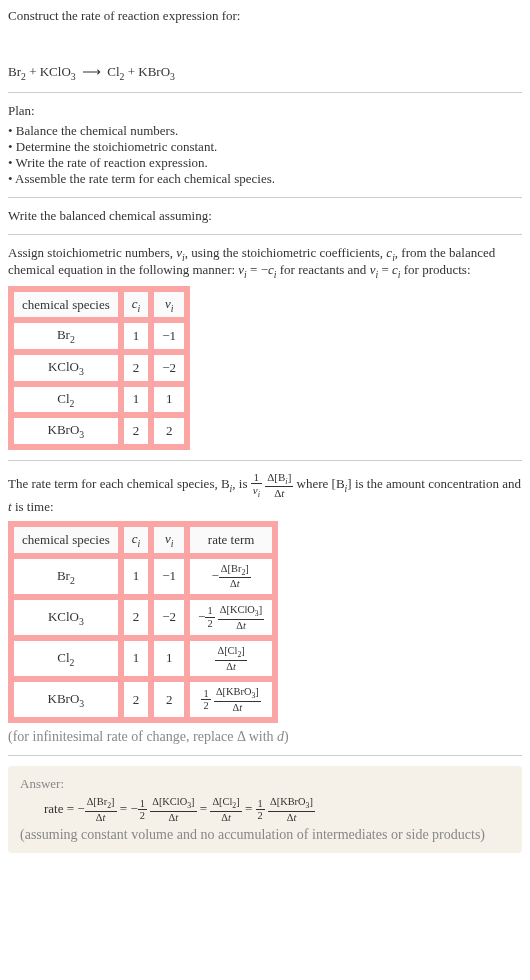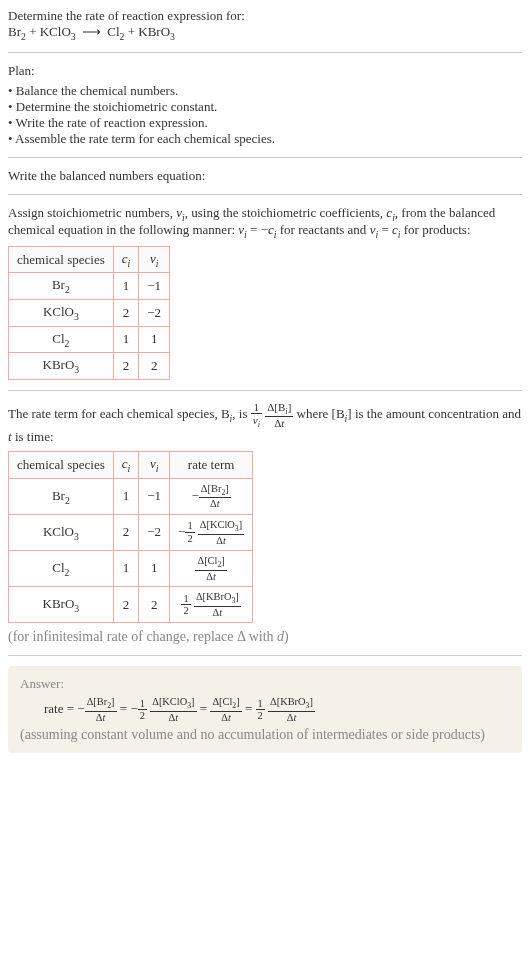--- a/index.html
+++ b/index.html
@@ -14,31 +14,32 @@
     hr {
       border: none;
       border-top: 1px solid #ccc;
       margin: 10px 0;
     }
     .section {
       margin-bottom: 6px;
     }
     .eq {
       font-family: Georgia, serif;
+      margin-top: 40px;
     }
     sub {
       font-size: 0.75em;
       vertical-align: sub;
     }
     table.data {
       border-collapse: collapse;
       margin: 6px 0;
     }
     table.data td, table.data th {
-      border: 1px solid #fca5a5;
+      border: 6px solid #fca5a5;
       padding: 4px 8px;
       text-align: center;
       font-weight: normal;
     }
     table.data th {
       background: #fafafa;
     }
     .frac {
       display: inline-block;
       vertical-align: middle;
@@ -83,38 +84,38 @@
     ul.plan li::before {
       content: "• ";
     }
     .nowrap { white-space: nowrap; }
     .cell-frac { font-size: 0.8em; }
   </style>
 </head>
 <body>
 
 <div class="section">
-  <div>Determine the rate of reaction expression for:</div>
+  <div>Construct the rate of reaction expression for:</div>
   <div class="eq">Br<sub>2</sub> + KClO<sub>3</sub> &nbsp;⟶&nbsp; Cl<sub>2</sub> + KBrO<sub>3</sub></div>
 </div>
 <hr>
 
 <div class="section">
   <div>Plan:</div>
   <ul class="plan">
     <li>Balance the chemical numbers.</li>
     <li>Determine the stoichiometric constant.</li>
     <li>Write the rate of reaction expression.</li>
     <li>Assemble the rate term for each chemical species.</li>
   </ul>
 </div>
 <hr>
 
 <div class="section">
-  <div>Write the balanced numbers equation:</div>
+  <div>Write the balanced chemical assuming:</div>
 </div>
 <hr>
 
 <div class="section">
   <div>Assign stoichiometric numbers, <span class="italic">ν<sub>i</sub></span>, using the stoichiometric coefficients, <span class="italic">c<sub>i</sub></span>, from the balanced chemical equation in the following manner: <span class="italic">ν<sub>i</sub></span> = −<span class="italic">c<sub>i</sub></span> for reactants and <span class="italic">ν<sub>i</sub></span> = <span class="italic">c<sub>i</sub></span> for products:</div>
   <table class="data">
     <tbody>
         <tr>
       <th>chemical species</th>
       <th><span class="italic">c<sub>i</sub></span></th>

